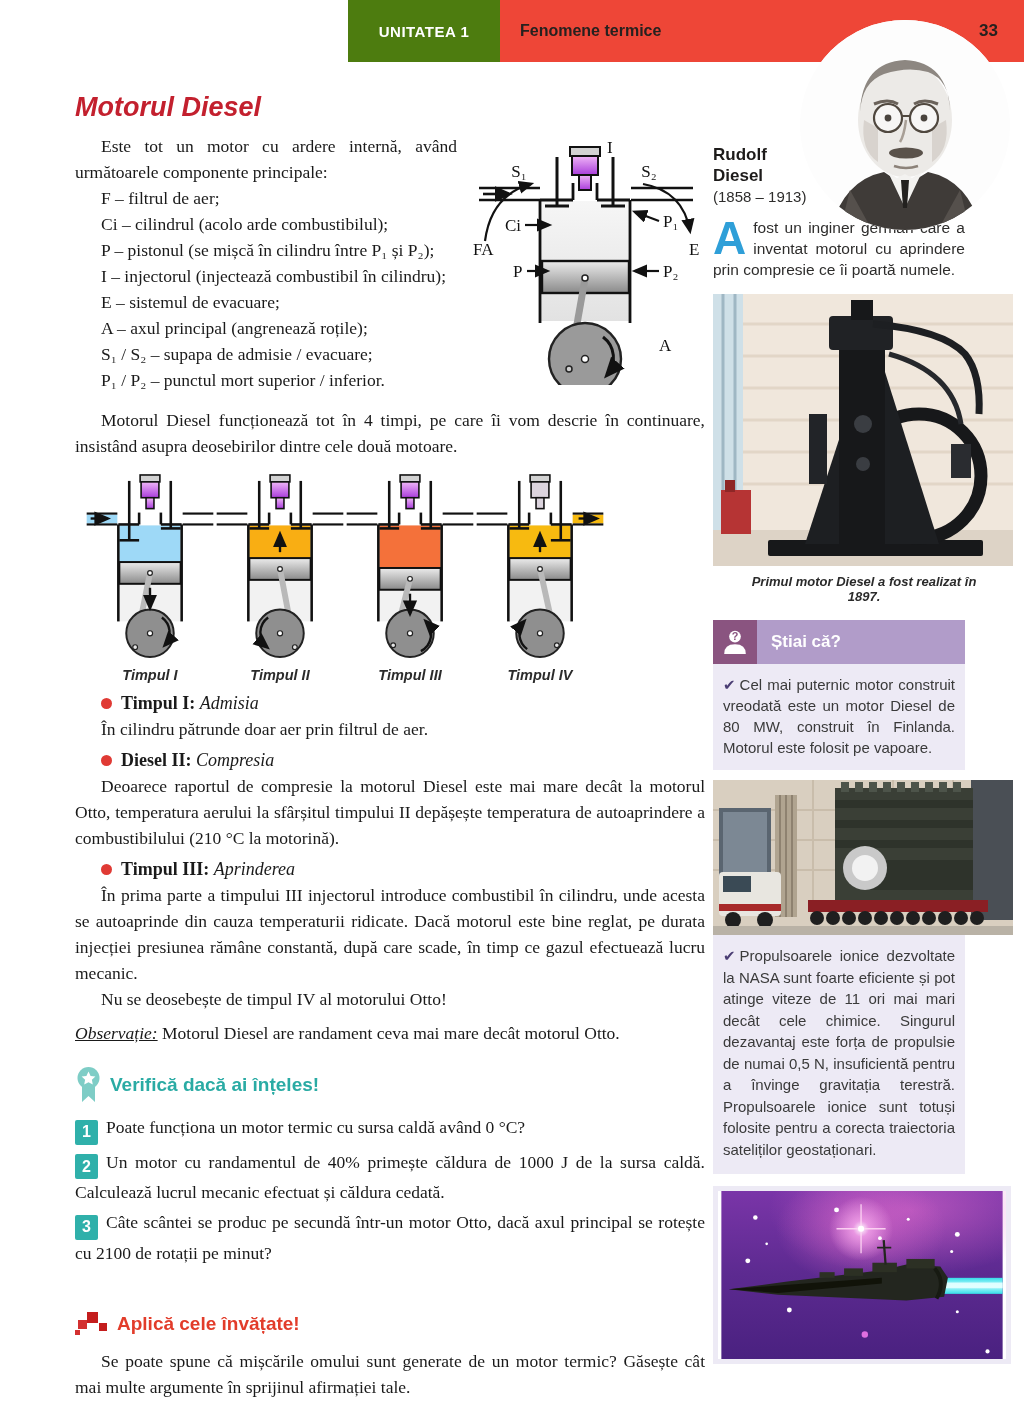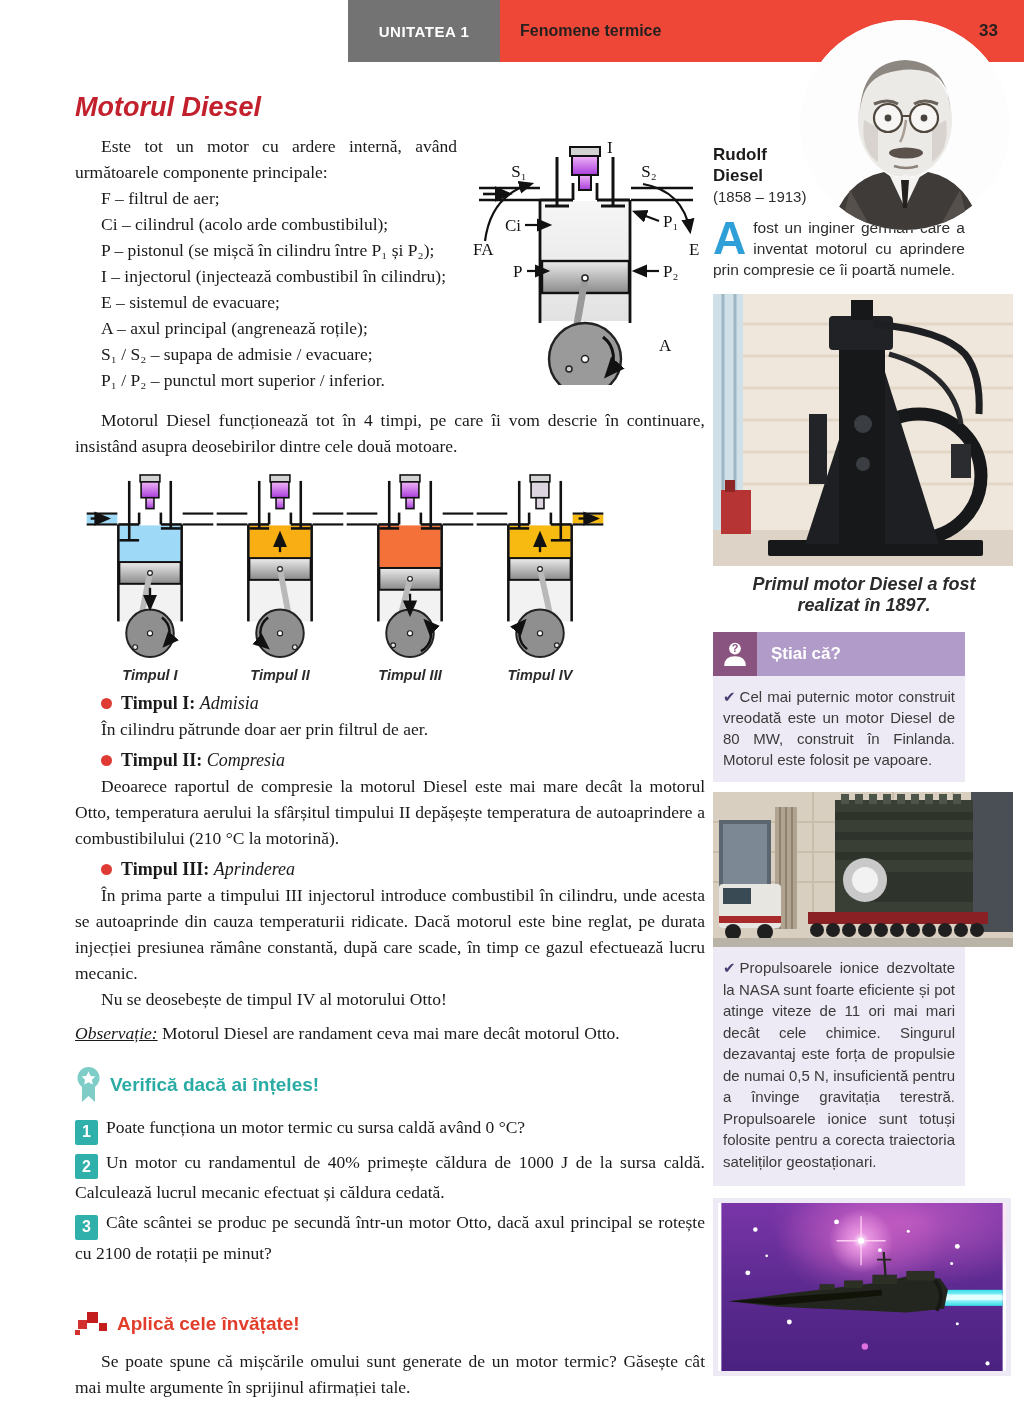--- a/index.html
+++ b/index.html
@@ -4,21 +4,21 @@
 <style>
   * { margin:0; padding:0; box-sizing:border-box; }
   html,body { background:#ffffff; }
   .page {
     position:relative; width:1024px; height:1424px; margin:0 auto;
     background:#ffffff; overflow:hidden;
     font-family:"Liberation Serif","DejaVu Serif",serif; color:#1a1a1a;
   }
   
   .band { position:absolute; left:348px; right:0; top:0; height:62px; background:#ee4637; }
-  .unit-box { position:absolute; left:0; top:0; width:152px; height:62px; background:#737373;
+  .unit-box { position:absolute; left:0; top:0; width:152px; height:62px; background:#4d7c0f;
     display:flex; align-items:center; justify-content:center;
     font-family:"Liberation Sans","DejaVu Sans",sans-serif; font-weight:bold; font-size:15px; color:#fff; letter-spacing:.5px; }
   .chapter { position:absolute; left:172px; top:0; height:62px; display:flex; align-items:center;
     font-family:"Liberation Sans","DejaVu Sans",sans-serif; font-weight:bold; font-size:16px; color:#26211f; }
   .page-num { position:absolute; right:26px; top:0; height:62px; display:flex; align-items:center;
     font-family:"Liberation Sans","DejaVu Sans",sans-serif; font-weight:bold; font-size:17px; color:#26211f; }
   .portrait { position:absolute; left:800px; top:20px; width:210px; height:210px; border-radius:50%;
     background:#fff; overflow:hidden; z-index:5; }
   
   .left-col { position:absolute; left:75px; top:92px; width:630px; }
@@ -56,21 +56,21 @@
   .apply-title { font-family:"Liberation Sans","DejaVu Sans",sans-serif; font-weight:bold; font-size:19px; color:#e23c2a; }
   
   .sci-name { font-weight:bold; font-size:17px; line-height:21px; color:#1d1b1a; }
   .sci-years { font-size:15px; color:#2e2d2c; margin-top:2px; }
   .bio { width:252px; margin-top:12px; font-size:15.5px; line-height:21px; text-align:justify; }
   .dropcap { float:left; font-size:46px; line-height:38px; font-weight:bold; color:#2f9fd8; margin:2px 7px 0 0;
     font-family:"Liberation Sans","DejaVu Sans",sans-serif; }
   .photo { display:block; border:0; }
   .photo1 { margin-top:14px; }
   .caption { width:260px; margin:8px auto 0 auto; text-align:center; font-style:italic; font-weight:bold;
-    font-size:18px; color:#2b2b2b; }
+    font-size:13px; color:#2b2b2b; }
   .know-box { width:252px; margin-top:16px; }
   .know-head { display:flex; height:44px; background:#b19cc9; }
   .know-ico { width:44px; height:44px; background:#8a5480; display:flex; align-items:center; justify-content:center; }
   .know-title { flex:1; display:flex; align-items:center; padding-left:14px; color:#fff; font-weight:bold; font-size:17px; }
   .know-body { background:#edeaf5; padding:10px 10px 12px 10px; font-size:15px; line-height:21px; text-align:justify; color:#3a3a3a; }
   .check-char { color:#4a3d73; font-weight:bold; margin-right:4px; }
   .photo2 { margin-top:10px; }
   .fact2 { width:252px; background:#edeaf5; padding:10px 10px 14px 10px; font-size:15px; line-height:21.5px;
     text-align:justify; color:#3a3a3a; }
   .photo3 { margin-top:12px; border:5px solid #edeaf5; }
@@ -364,21 +364,21 @@
         </svg>
         <div class="stroke-label">Timpul IV</div>
       </div>
     </div>
 
     <div>
       <p class="sec-head"><span class="bullet"></span><span class="sec-bold">Timpul I:</span> <span class="sec-it">Admisia</span></p>
       <p class="body-p ind">În cilindru pătrunde doar aer prin filtrul de aer.</p>
     </div>
     <div>
-      <p class="sec-head"><span class="bullet"></span><span class="sec-bold">Timpul II:</span> <span class="sec-it">Compresia</span></p>
+      <p class="sec-head"><span class="bullet"></span><span class="sec-bold">Diesel II:</span> <span class="sec-it">Compresia</span></p>
       <p class="body-p ind">Deoarece raportul de compresie la motorul Diesel este mai mare decât la motorul Otto, temperatura aerului la sfârșitul timpului II depășește temperatura de autoaprindere a combustibilului (210 °C la motorină).</p>
     </div>
     <div>
       <p class="sec-head"><span class="bullet"></span><span class="sec-bold">Timpul III:</span> <span class="sec-it">Aprinderea</span></p>
       <p class="body-p ind">În prima parte a timpului III injectorul introduce combustibil în cilindru, unde acesta se autoaprinde din cauza temperaturii ridicate. Dacă motorul este bine reglat, pe durata injecției presiunea rămâne constantă, după care scade, în timp ce gazul efectuează lucru mecanic.</p>
     </div>
     <div>
       <p class="body-p ind">Nu se deosebește de timpul IV al motorului Otto!</p>
     </div>
 

